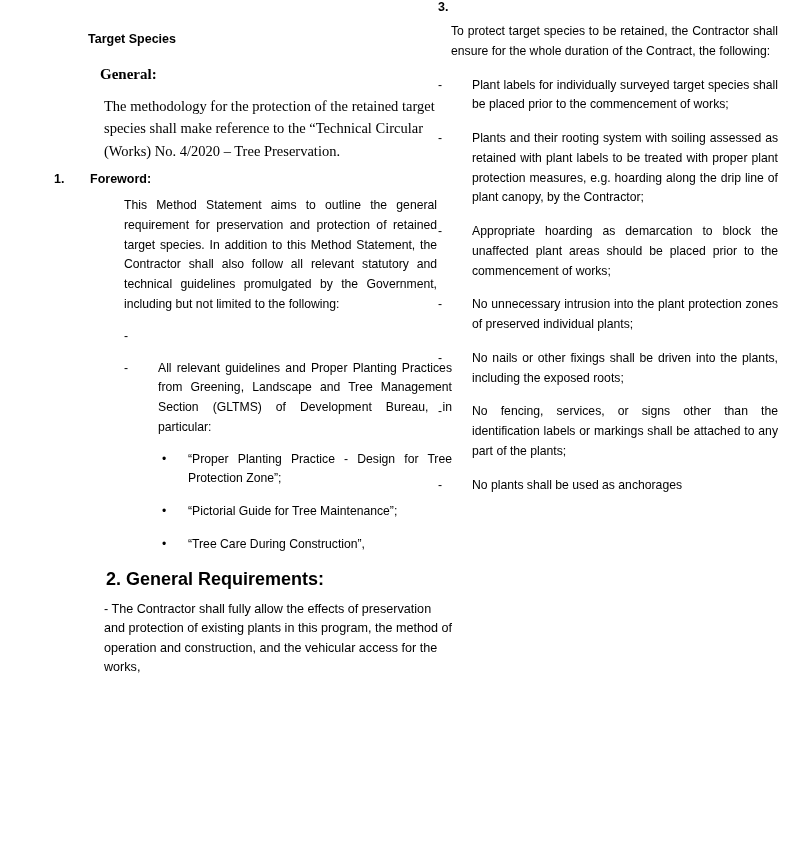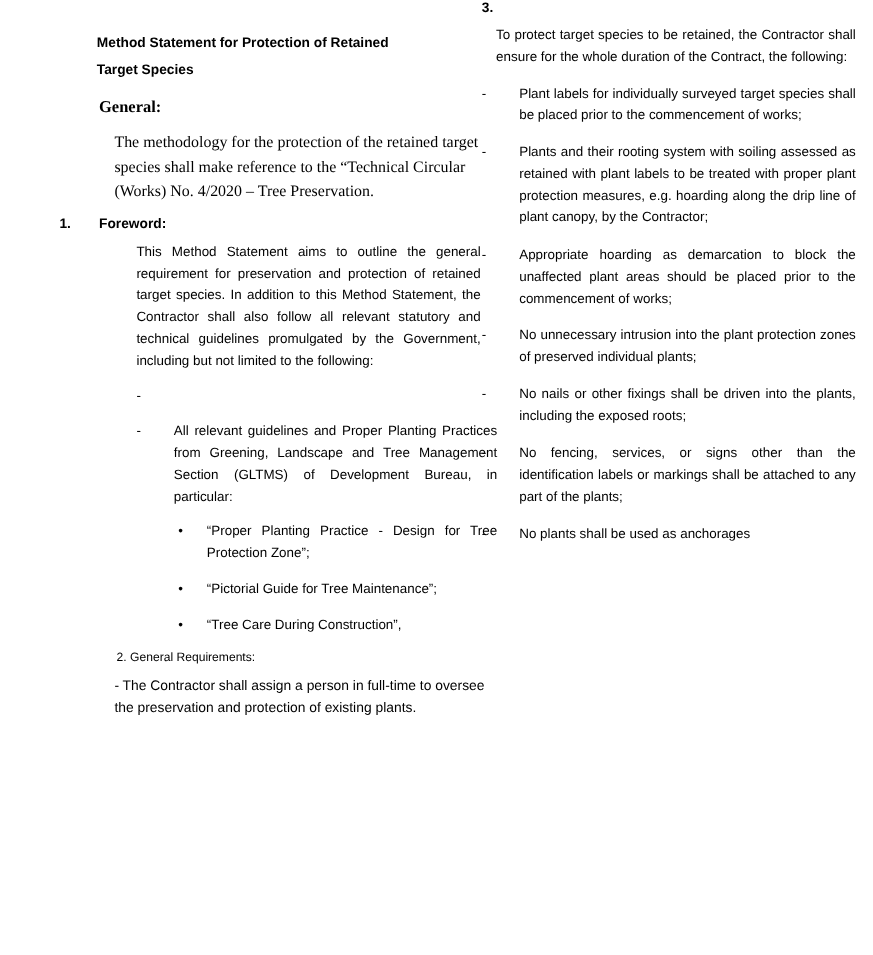--- a/index.html
+++ b/index.html
@@ -42,21 +42,21 @@
     font-weight: bold;
     line-height: 1.9;
     margin: 0 0 2px 0;
   }
   .doc-title .l2 { display: block; }
 
   .serif-head {
     font-family: "Liberation Serif", serif;
     font-size: 15px;
     font-weight: bold;
-    margin: 14px 0 12px 2px;
+    margin: 14px 0 12px 12px;
   }
   .serif-para {
     font-family: "Liberation Serif", serif;
     font-size: 14.5px;
     line-height: 1.55;
     margin: 0 0 6px 16px;
   }
 
   .num-head {
     display: flex;
@@ -112,22 +112,22 @@
   .bullet-item .mk {
     flex: 0 0 26px;
     width: 26px;
   }
   .bullet-item .tx {
     flex: 1;
     text-align: justify;
   }
 
   .sec-head-2 {
-    font-size: 11px;
-    font-weight: normal;
+    font-size: 18px;
+    font-weight: bold;
     margin: 14px 0 10px 18px;
   }
   .plain-para {
     font-size: 12.6px;
     line-height: 1.55;
     margin: 0 0 12px 16px;
   }
 
   
   .r-head {
@@ -167,21 +167,20 @@
   }
 </style>
 </head>
 <body>
 
 <div class="page">
 
   <div class="col col-left">
 
     <div class="doc-title">
-      <span>Method Statement for Protection of Retained</span>
       <span class="l2">Target Species</span>
     </div>
 
     <div class="serif-head">General:</div>
 
     <div class="serif-para">The methodology for the protection of the retained target species shall make reference to the “Technical Circular (Works) No. 4/2020 – Tree Preservation.</div>
 
     <div class="num-head">
       <span class="n">1.</span>
       <span>Foreword:</span>
@@ -210,21 +209,21 @@
       </li>
       <li class="bullet-item">
         <span class="mk">•</span>
         <span class="tx">“Tree Care During Construction”,</span>
       </li>
     </ul>
 
 
     <div class="sec-head-2">2. General Requirements:</div>
 
-    <div class="plain-para">- The Contractor shall assign a person in full-time to oversee the preservation and protection of existing plants.</div>
+    <div class="plain-para">- The Contractor shall fully allow the effects of preservation and protection of existing plants in this program, the method of operation and construction, and the vehicular access for the works,</div>
   </div>
 
   <div class="col col-right">
 
     <div class="r-head">
       <span class="n">3.</span>
     </div>
 
     <div class="r-para">To protect target species to be retained, the Contractor shall ensure for the whole duration of the Contract, the following:</div>
 

